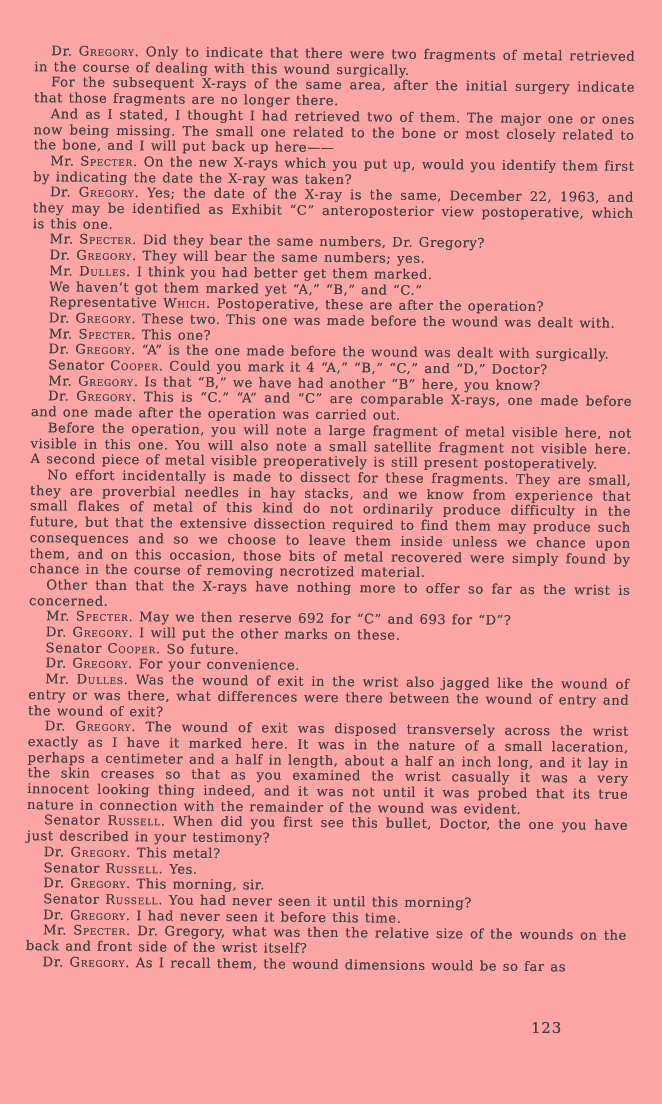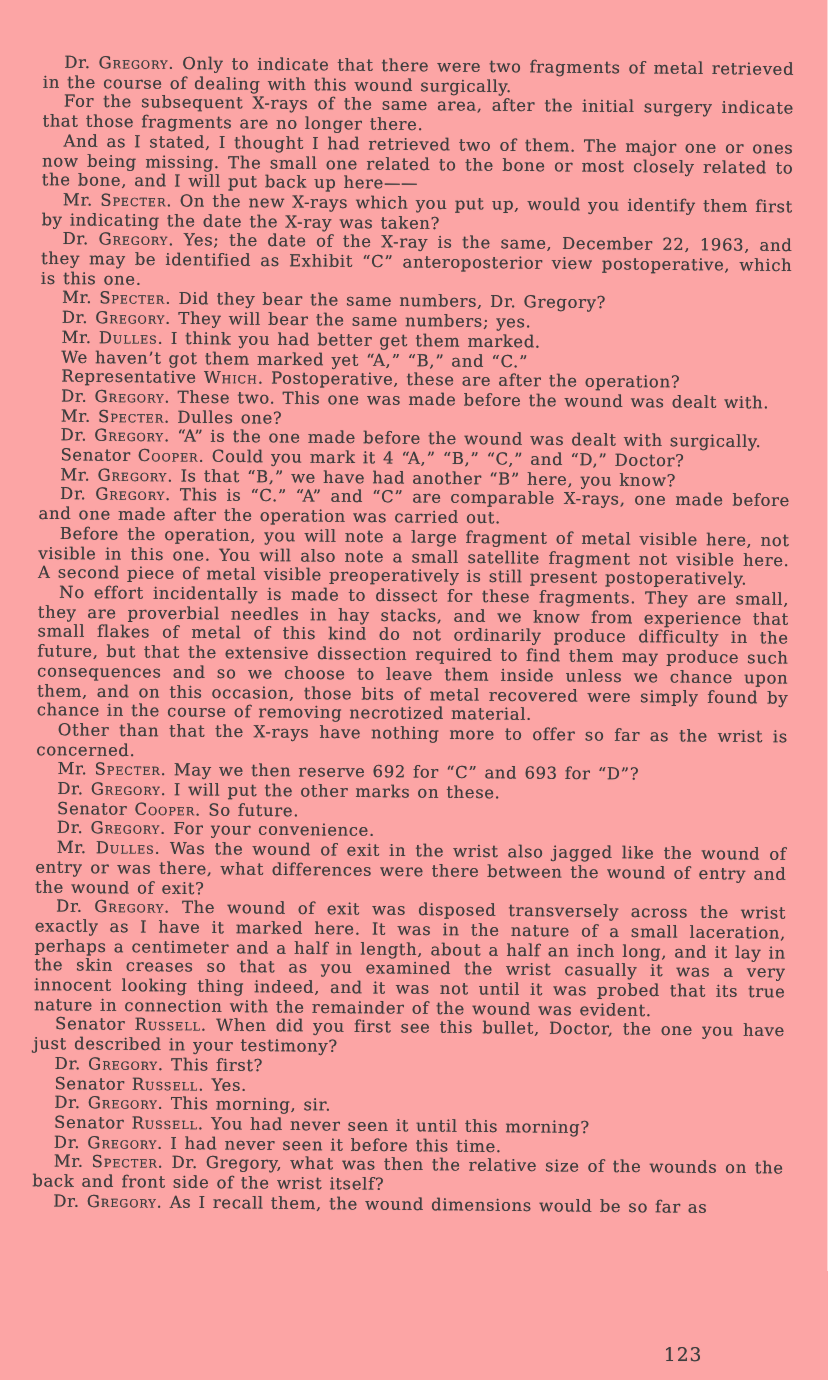--- a/index.html
+++ b/index.html
@@ -34,21 +34,21 @@
     margin: 0;
     text-indent: 17px;
   }
   .sc {
     font-variant: small-caps;
     letter-spacing: 0.7px;
   }
   .page-num {
     position: absolute;
     left: 531px;
-    top: 1075px;
+    top: 1019px;
     color: #3e3e3e;
     font-size: 15px;
     letter-spacing: 0.8px;
     text-shadow: 0 0 0.6px rgba(62,62,62,0.65);
   }
 </style>
 </head>
 <body>
 
 <div class="page">
@@ -57,36 +57,36 @@
       <p class="para"><span>For the subsequent X-rays of the same area, after the initial surgery indicate that those fragments are no longer there.</span></p>
       <p class="para"><span>And as I stated, I thought I had retrieved two of them.  The major one or ones now being missing.  The small one related to the bone or most closely related to the bone, and I will put back up here——</span></p>
       <p class="para"><span>Mr.</span> <span class="sc">Specter.</span> <span>On the new X-rays which you put up, would you identify them first by indicating the date the X-ray was taken?</span></p>
       <p class="para"><span>Dr.</span> <span class="sc">Gregory.</span> <span>Yes; the date of the X-ray is the same, December 22, 1963, and they may be identified as Exhibit “C” anteroposterior view postoperative, which is this one.</span></p>
       <p class="para"><span>Mr.</span> <span class="sc">Specter.</span> <span>Did they bear the same numbers, Dr. Gregory?</span></p>
       <p class="para"><span>Dr.</span> <span class="sc">Gregory.</span> <span>They will bear the same numbers; yes.</span></p>
       <p class="para"><span>Mr.</span> <span class="sc">Dulles.</span> <span>I think you had better get them marked.</span></p>
       <p class="para"><span>We haven’t got them marked yet “A,” “B,” and “C.”</span></p>
       <p class="para"><span>Representative</span> <span class="sc">Which.</span> <span>Postoperative, these are after the operation?</span></p>
       <p class="para"><span>Dr.</span> <span class="sc">Gregory.</span> <span>These two.  This one was made before the wound was dealt with.</span></p>
-      <p class="para"><span>Mr.</span> <span class="sc">Specter.</span> <span>Dulles one?</span></p>
+      <p class="para"><span>Mr.</span> <span class="sc">Specter.</span> <span>This one?</span></p>
       <p class="para"><span>Dr.</span> <span class="sc">Gregory.</span> <span>“A” is the one made before the wound was dealt with surgically.</span></p>
       <p class="para"><span>Senator</span> <span class="sc">Cooper.</span> <span>Could you mark it 4 “A,” “B,” “C,” and “D,” Doctor?</span></p>
       <p class="para"><span>Mr.</span> <span class="sc">Gregory.</span> <span>Is that “B,” we have had another “B” here, you know?</span></p>
       <p class="para"><span>Dr.</span> <span class="sc">Gregory.</span> <span>This is “C.”  “A” and “C” are comparable X-rays, one made before and one made after the operation was carried out.</span></p>
       <p class="para"><span>Before the operation, you will note a large fragment of metal visible here, not visible in this one.  You will also note a small satellite fragment not visible here.  A second piece of metal visible preoperatively is still present postoperatively.</span></p>
       <p class="para"><span>No effort incidentally is made to dissect for these fragments.  They are small, they are proverbial needles in hay stacks, and we know from experience that small flakes of metal of this kind do not ordinarily produce difficulty in the future, but that the extensive dissection required to find them may produce such consequences and so we choose to leave them inside unless we chance upon them, and on this occasion, those bits of metal recovered were simply found by chance in the course of removing necrotized material.</span></p>
       <p class="para"><span>Other than that the X-rays have nothing more to offer so far as the wrist is concerned.</span></p>
       <p class="para"><span>Mr.</span> <span class="sc">Specter.</span> <span>May we then reserve 692 for “C” and 693 for “D”?</span></p>
       <p class="para"><span>Dr.</span> <span class="sc">Gregory.</span> <span>I will put the other marks on these.</span></p>
       <p class="para"><span>Senator</span> <span class="sc">Cooper.</span> <span>So future.</span></p>
       <p class="para"><span>Dr.</span> <span class="sc">Gregory.</span> <span>For your convenience.</span></p>
       <p class="para"><span>Mr.</span> <span class="sc">Dulles.</span> <span>Was the wound of exit in the wrist also jagged like the wound of entry or was there, what differences were there between the wound of entry and the wound of exit?</span></p>
       <p class="para"><span>Dr.</span> <span class="sc">Gregory.</span> <span>The wound of exit was disposed transversely across the wrist exactly as I have it marked here.  It was in the nature of a small laceration, perhaps a centimeter and a half in length, about a half an inch long, and it lay in the skin creases so that as you examined the wrist casually it was a very innocent looking thing indeed, and it was not until it was probed that its true nature in connection with the remainder of the wound was evident.</span></p>
       <p class="para"><span>Senator</span> <span class="sc">Russell.</span> <span>When did you first see this bullet, Doctor, the one you have just described in your testimony?</span></p>
-      <p class="para"><span>Dr.</span> <span class="sc">Gregory.</span> <span>This first?</span></p>
+      <p class="para"><span>Dr.</span> <span class="sc">Gregory.</span> <span>This metal?</span></p>
       <p class="para"><span>Senator</span> <span class="sc">Russell.</span> <span>Yes.</span></p>
       <p class="para"><span>Dr.</span> <span class="sc">Gregory.</span> <span>This morning, sir.</span></p>
       <p class="para"><span>Senator</span> <span class="sc">Russell.</span> <span>You had never seen it until this morning?</span></p>
       <p class="para"><span>Dr.</span> <span class="sc">Gregory.</span> <span>I had never seen it before this time.</span></p>
       <p class="para"><span>Mr.</span> <span class="sc">Specter.</span> <span>Dr. Gregory, what was then the relative size of the wounds on the back and front side of the wrist itself?</span></p>
       <p class="para"><span>Dr.</span> <span class="sc">Gregory.</span> <span>As I recall them, the wound dimensions would be so far as</span></p>
     </div>
   <div class="page-num">123</div>
 </div>
 

